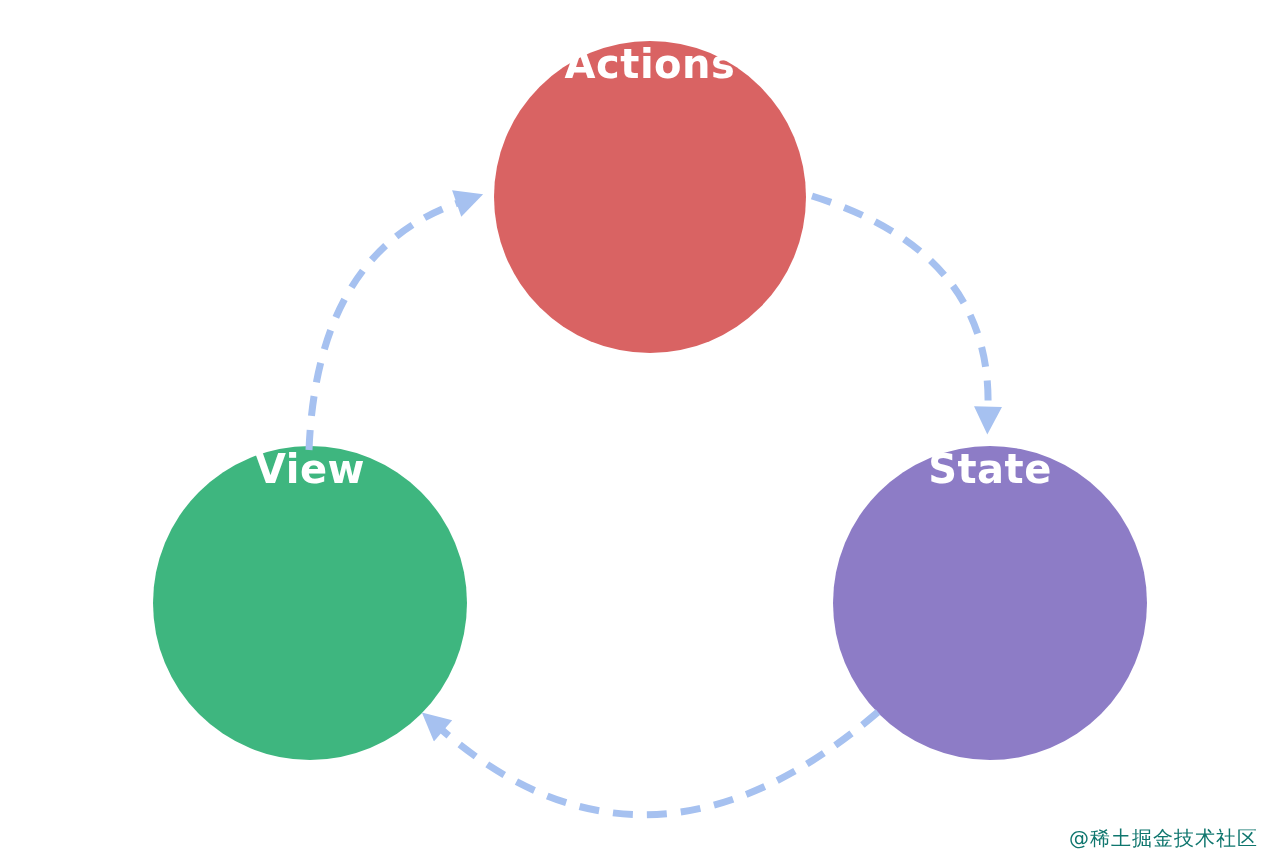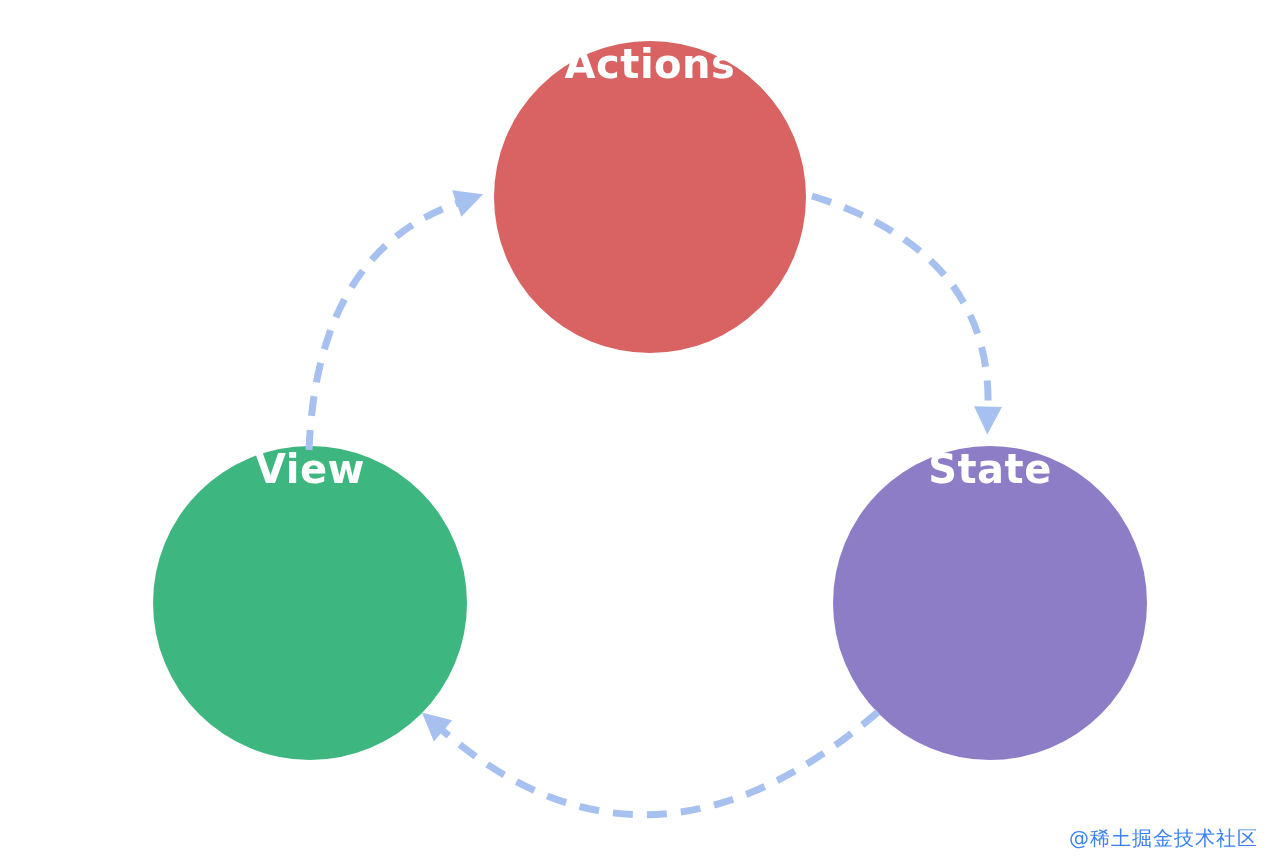--- a/index.html
+++ b/index.html
@@ -47,15 +47,15 @@
   </div>
 
   <div class="node node-view" style="background: rgb(62, 182, 127);">
     <span class="node-label" style="color: rgb(255, 255, 255);">View</span>
   </div>
 
   <div class="node node-state" style="background: rgb(141, 124, 198);">
     <span class="node-label" style="color: rgb(255, 255, 255);">State</span>
   </div>
 
-  <div class="watermark" style="color: #3b82f6; margin-top: 24px;">@稀土掘金技术社区</div>
+  <div class="watermark" style="color: #0f766e; margin-top: 24px;">@稀土掘金技术社区</div>
 
 </div>
 
 </body></html>

